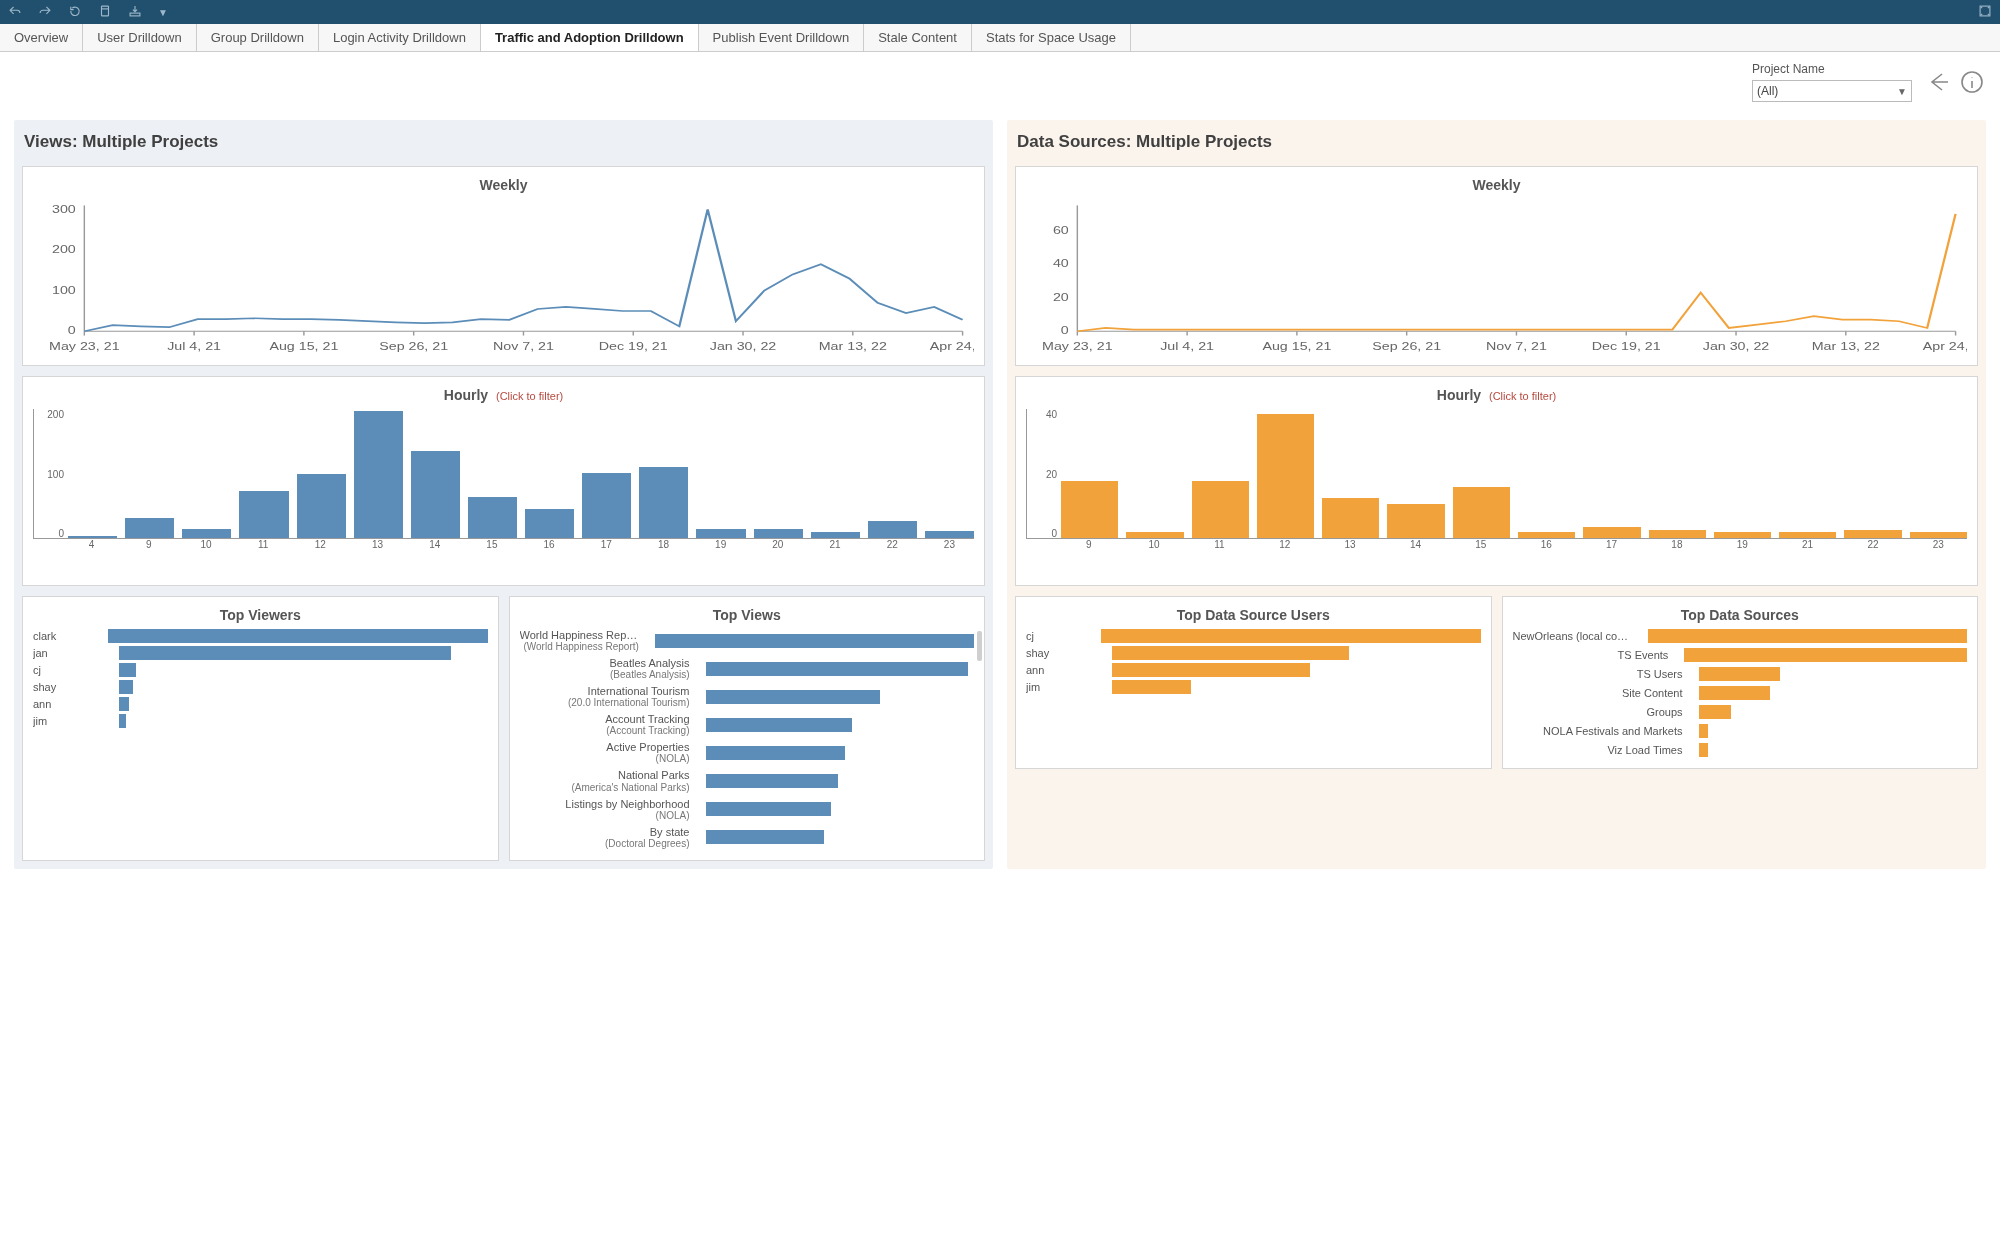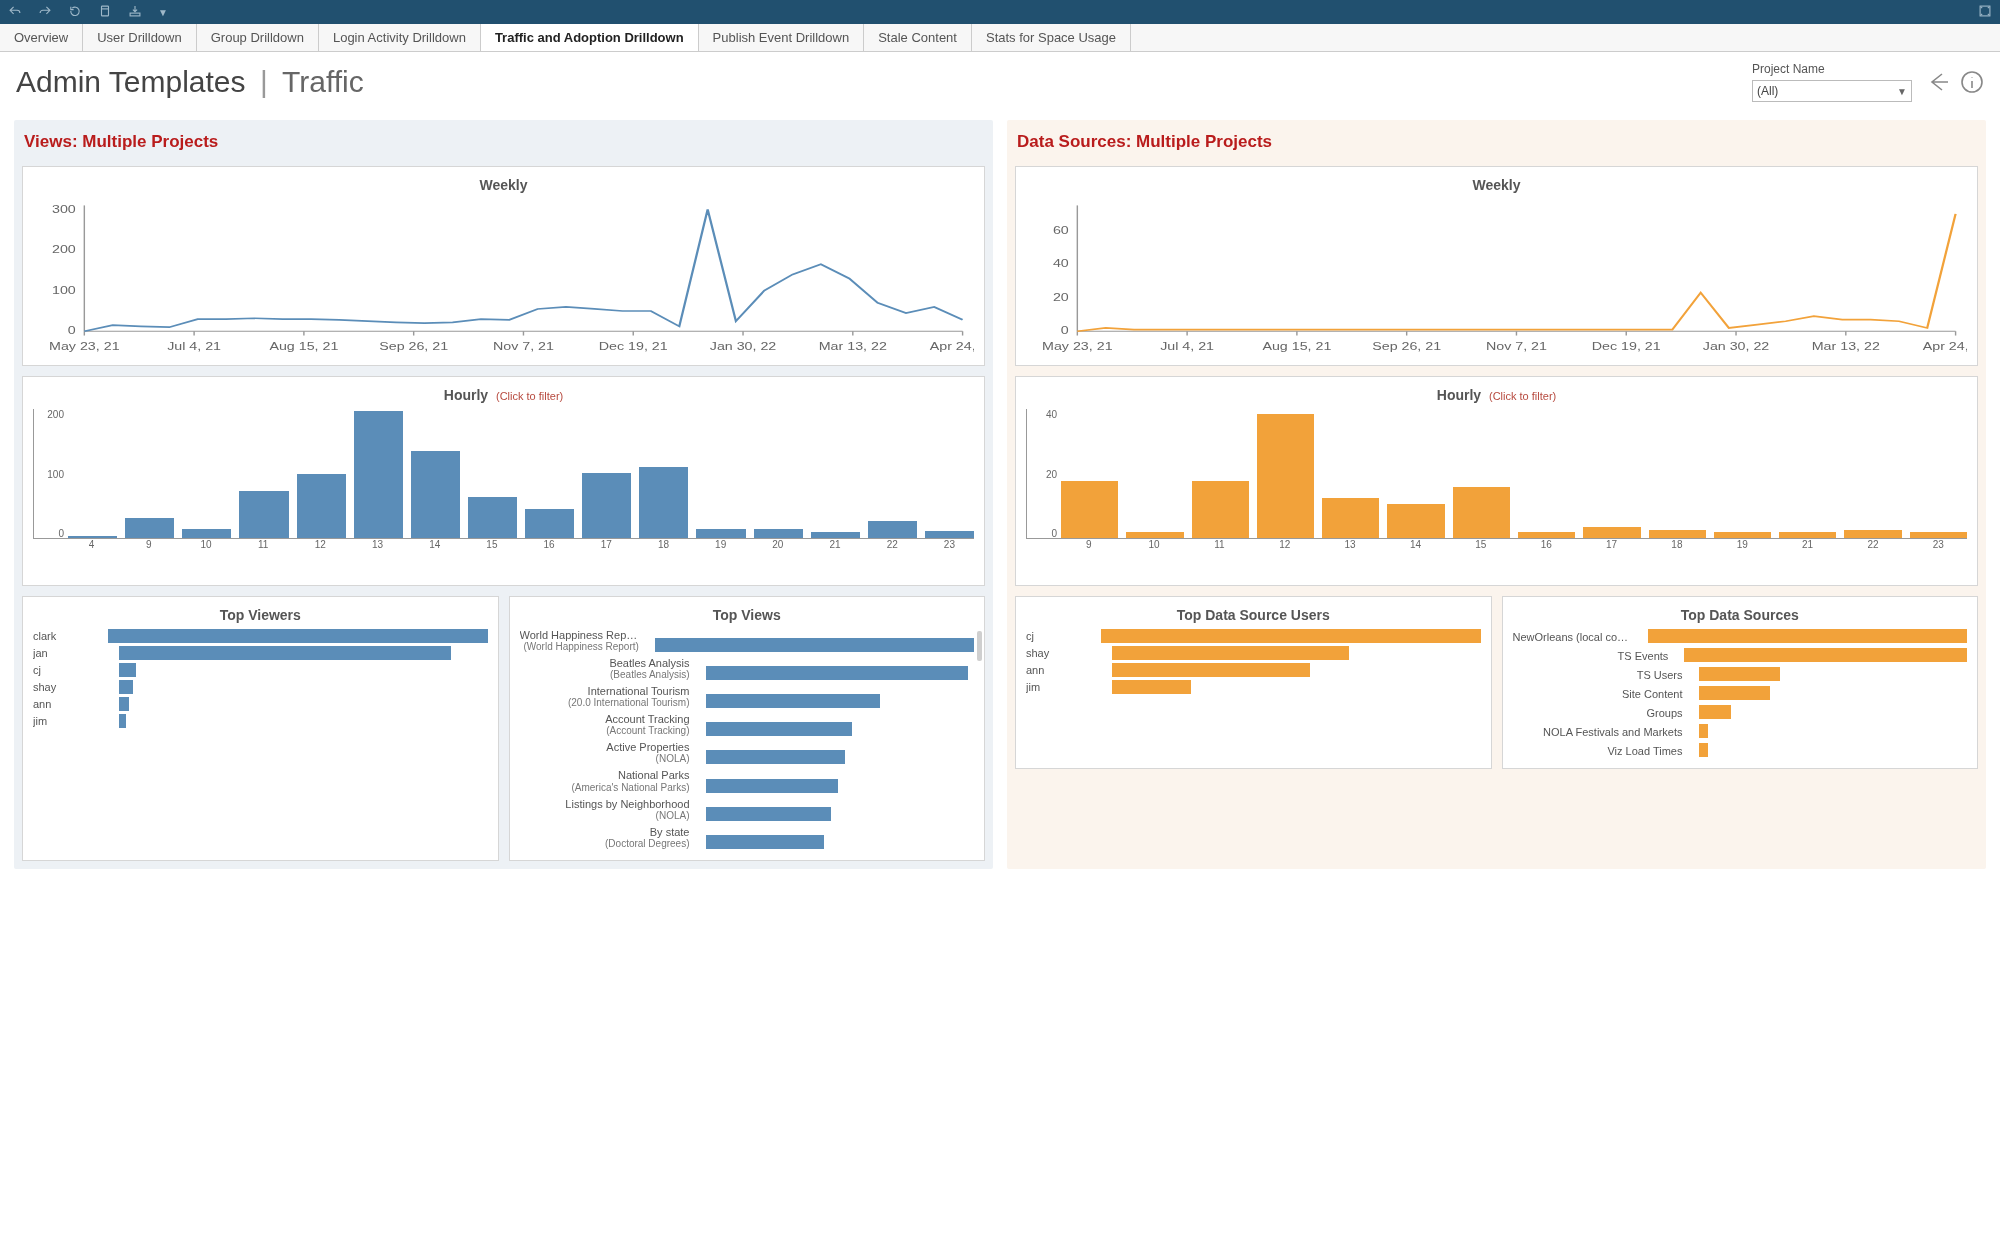--- a/index.html
+++ b/index.html
@@ -35,21 +35,21 @@
   .filter{display:flex;flex-direction:column;gap:4px;margin-right:14px;font-size:12px;color:#555;}
   .filter-label{font-size:12px;}
   .filter-select{width:160px;height:22px;border:1px solid #bbb;background:#fff;font-size:12px;padding:2px 4px;display:flex;align-items:center;justify-content:space-between;color:#444;}
   .filter-select .caret{font-size:10px;color:#666;}
   .title-right-icons{display:flex;align-items:center;gap:10px;}
   .icn{width:24px;height:24px;display:flex;align-items:center;justify-content:center;color:#888;}
   .icn svg{width:24px;height:24px;stroke:#888;fill:none;stroke-width:1.6;}
 
   .dash{display:flex;gap:14px;padding:8px 14px 14px 14px;align-items:stretch;}
   .col{flex:1;min-width:0;display:flex;flex-direction:column;gap:10px;}
-  .col-title{font-size:17px;font-weight:700;color:#b91c1c;padding:4px 2px;}
+  .col-title{font-size:17px;font-weight:700;color:#404040;padding:4px 2px;}
   .col.views{background:var(--panel-blue-bg);padding:8px;border-radius:2px;}
   .col.ds{background:var(--panel-orange-bg);padding:8px;border-radius:2px;}
 
   .card{background:var(--panel);border:1px solid var(--border);padding:10px 10px 6px 10px;}
   .card-title{font-size:14px;font-weight:700;color:#555;margin-bottom:6px;text-align:center;}
   .hint{font-size:11px;color:var(--red);font-weight:400;margin-left:4px;}
 
   
   .line-wrap{position:relative;height:160px;}
   svg.chart{width:100%;height:100%;}
@@ -68,21 +68,21 @@
   .pair .card{flex:1;min-width:0;}
 
   
   .hbar{display:flex;align-items:center;gap:16px;margin:3px 0;font-size:11px;color:#555;white-space:nowrap;}
   .hbar .lbl{width:70px;text-align:left;overflow:hidden;text-overflow:ellipsis;}
   .hbar .lbl-right{text-align:right; line-height:1.1;}
   .hbar .barfill{height:14px;}
   .views .hbar .barfill{background:var(--blue);}
   .ds .hbar .barfill{background:var(--orange);}
   .top-views .hbar .lbl, .top-ds .hbar .lbl{width:170px;}
-  .top-views .hbar, .top-ds .hbar{margin:5px 0;align-items:flex-end;}
+  .top-views .hbar, .top-ds .hbar{margin:5px 0;}
   .top-views .hbar .lbl small, .top-ds .hbar .lbl small{display:block;font-size:10px;color:#777;}
   .scroll-hint{position:absolute;right:2px;top:34px;width:5px;height:30px;background:#cfcfcf;border-radius:2px;}
 
   .line path.series{fill:none;stroke-width:1.6;}
   .views path.series{stroke:var(--blue);}
   .ds path.series{stroke:var(--orange);}
 </style>
 </head>
 <body>
 
@@ -117,25 +117,20 @@
     <div class="tab">User Drilldown</div>
     <div class="tab">Group Drilldown</div>
     <div class="tab">Login Activity Drilldown</div>
     <div class="tab active">Traffic and Adoption Drilldown</div>
     <div class="tab">Publish Event Drilldown</div>
     <div class="tab">Stale Content</div>
     <div class="tab">Stats for Space Usage</div>
   </div>
 
 <div class="title-row">
-  <h1>
-    <span>Admin Templates</span>
-    <span class="sep">|</span>
-    <span class="page">Traffic</span>
-  </h1>
   <div class="spacer"></div>
   <div class="filter">
     <div class="filter-label">Project Name</div>
     <div class="filter-select">
       <span>(All)</span>
       <span class="caret">▼</span>
     </div>
   </div>
   <div class="title-right-icons">
     <span class="icn">

